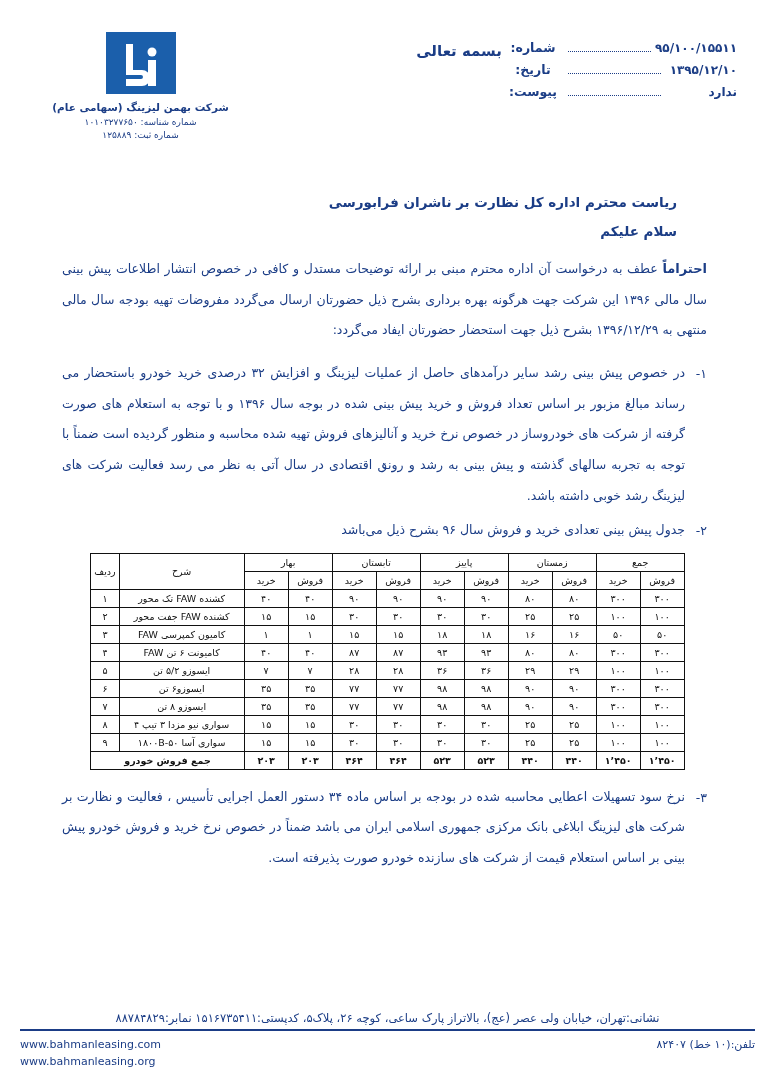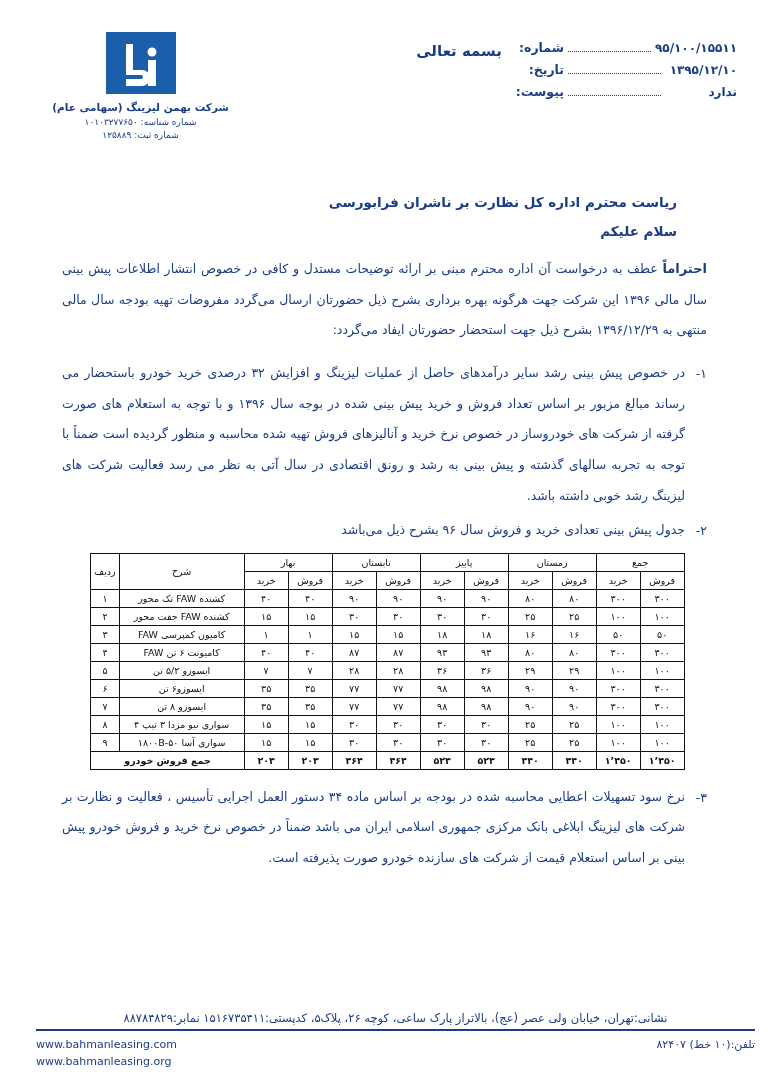--- a/index.html
+++ b/index.html
@@ -41,21 +41,21 @@
     flex-direction: row;
     align-items: baseline;
     font-size: 12.5px;
     color: #1b3d86;
     font-weight: bold;
     margin-bottom: 7px;
     direction: rtl;
   }
   .ref-label {
     width: 62px;
-    text-align: right;
+    text-align: center;
     flex: none;
     letter-spacing: 0.5px;
   }
   .ref-dots {
     flex: 1;
     border-bottom: 1px dotted #1b3d86;
     margin: 0 4px 3px 4px;
     height: 9px;
   }
   .ref-val {
@@ -177,21 +177,21 @@
   th.radif { width: 18px; }
   td.num { width: 37px; }
   th.num { width: 37px; }
   tr.total td {
     font-weight: bold;
   }
 
   
   .footer {
     position: absolute;
-    left: 16px;
+    left: 0;
     right: 0;
     bottom: 6px;
     padding: 0 20px;
     color: #1b3d86;
     font-size: 11px;
   }
   .footer-line1 {
     text-align: center;
     border-bottom: 2px solid #1b3d86;
     padding-bottom: 4px;

